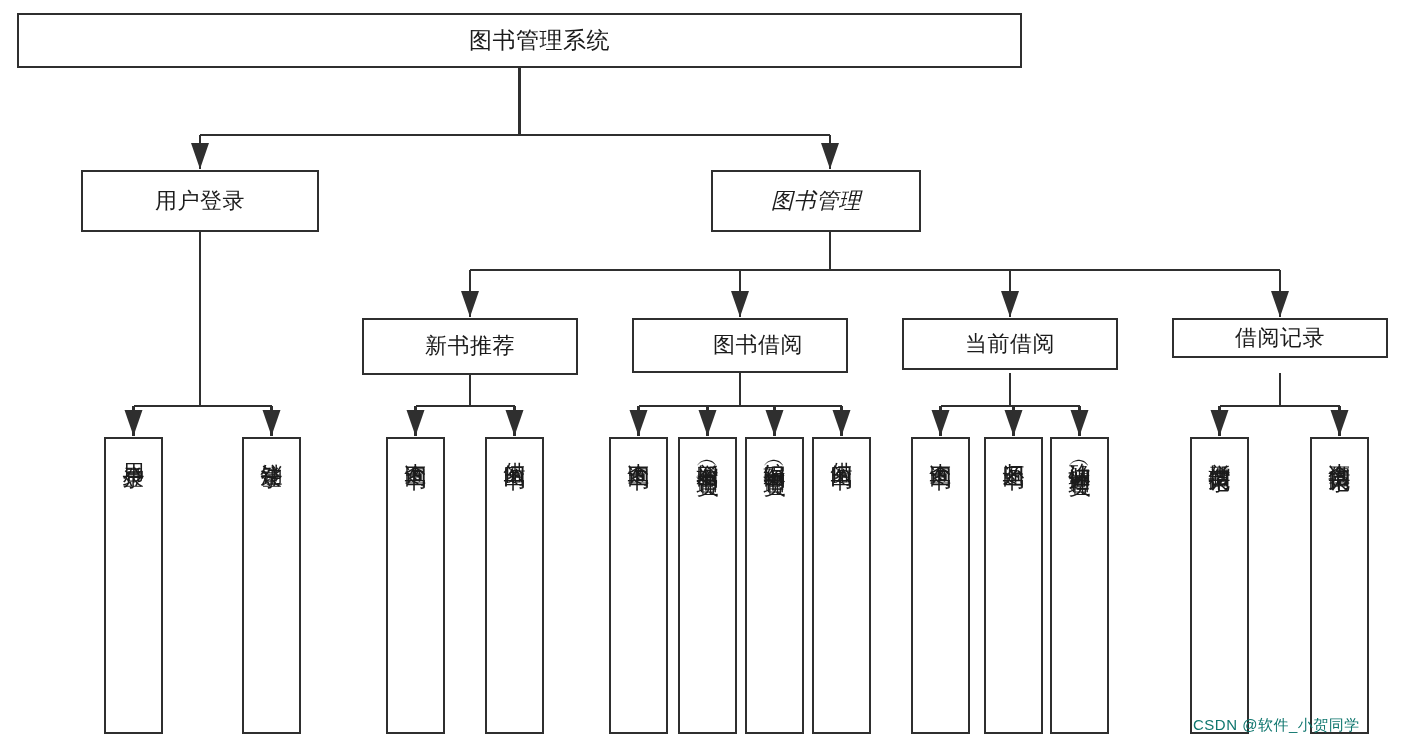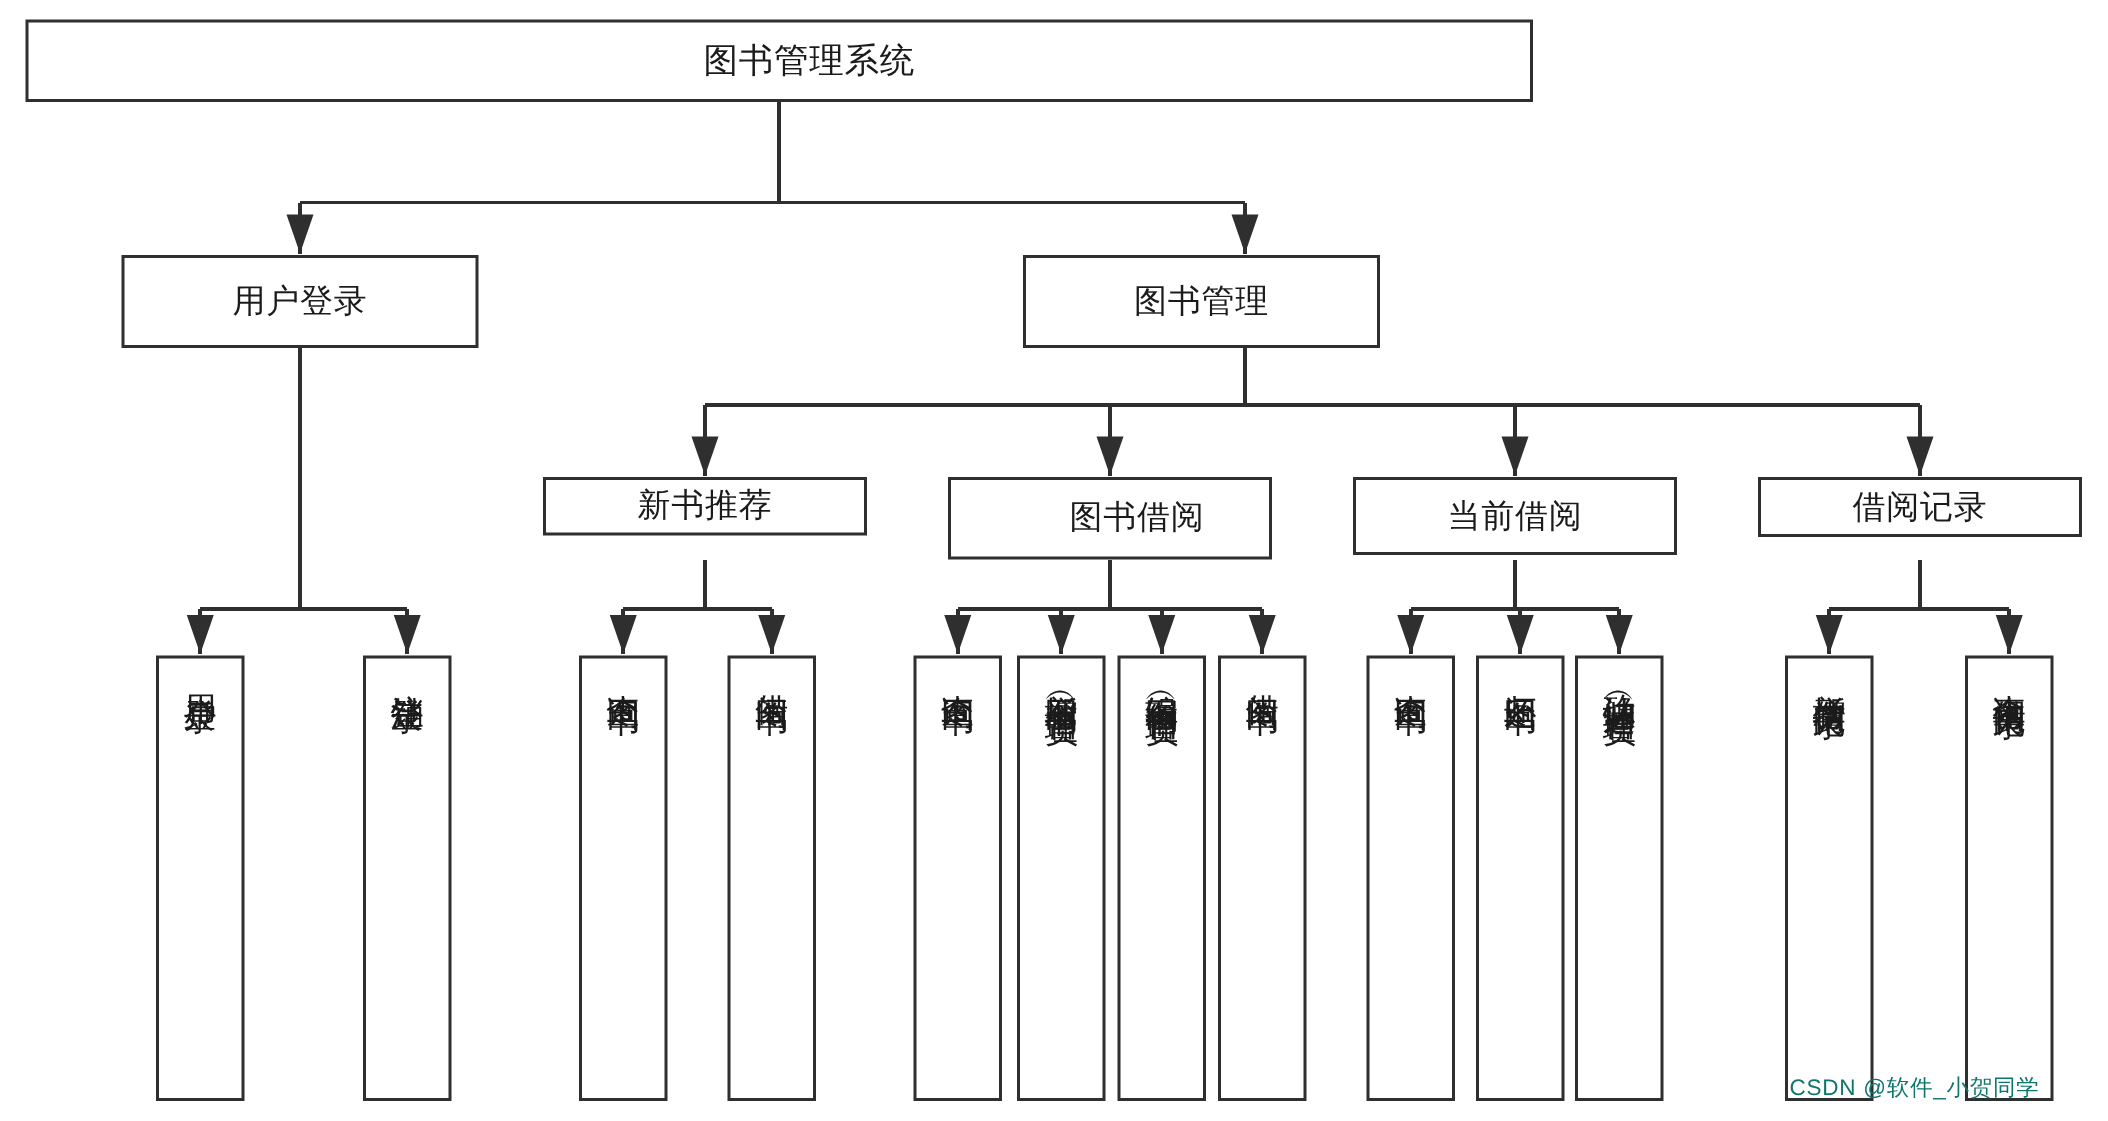--- a/index.html
+++ b/index.html
@@ -128,24 +128,24 @@
       <line x1="1339.5" y1="406" x2="1339.5" y2="436" stroke="#2f2f2f" stroke-width="2.5" shape-rendering="crispEdges"></line>
       <polygon points="1330.5,410 1348.5,410 1339.5,436" fill="#2f2f2f"></polygon>
     </svg>
   <div id="node-layer">
       <div class="node-box level-0" style="left: 17px; top: 13px; width: 1005px; height: 55px;">
         <span class="node-label-h">图书管理系统</span>
       </div>
       <div class="node-box level-1" style="left: 81px; top: 170px; width: 238px; height: 62px;">
         <span class="node-label-h">用户登录</span>
       </div>
-      <div class="node-box level-1" style="left: 682px; top: 170px; width: 238px; height: 62px;">
+      <div class="node-box level-1" style="left: 711px; top: 170px; width: 210px; height: 62px; font-style: italic;">
         <span class="node-label-h">图书管理</span>
       </div>
-      <div class="node-box level-2" style="left: 362px; top: 318px; width: 216px; height: 39px;">
+      <div class="node-box level-2" style="left: 362px; top: 318px; width: 216px; height: 57px;">
         <span class="node-label-h">新书推荐</span>
       </div>
       <div class="node-box level-2" style="left: 632px; top: 318px; width: 216px; height: 55px; padding-left: 36px;">
         <span class="node-label-h">图书借阅</span>
       </div>
       <div class="node-box level-2" style="left: 902px; top: 318px; width: 216px; height: 52px;">
         <span class="node-label-h">当前借阅</span>
       </div>
       <div class="node-box level-2" style="left: 1172px; top: 318px; width: 216px; height: 40px;">
         <span class="node-label-h">借阅记录</span>

